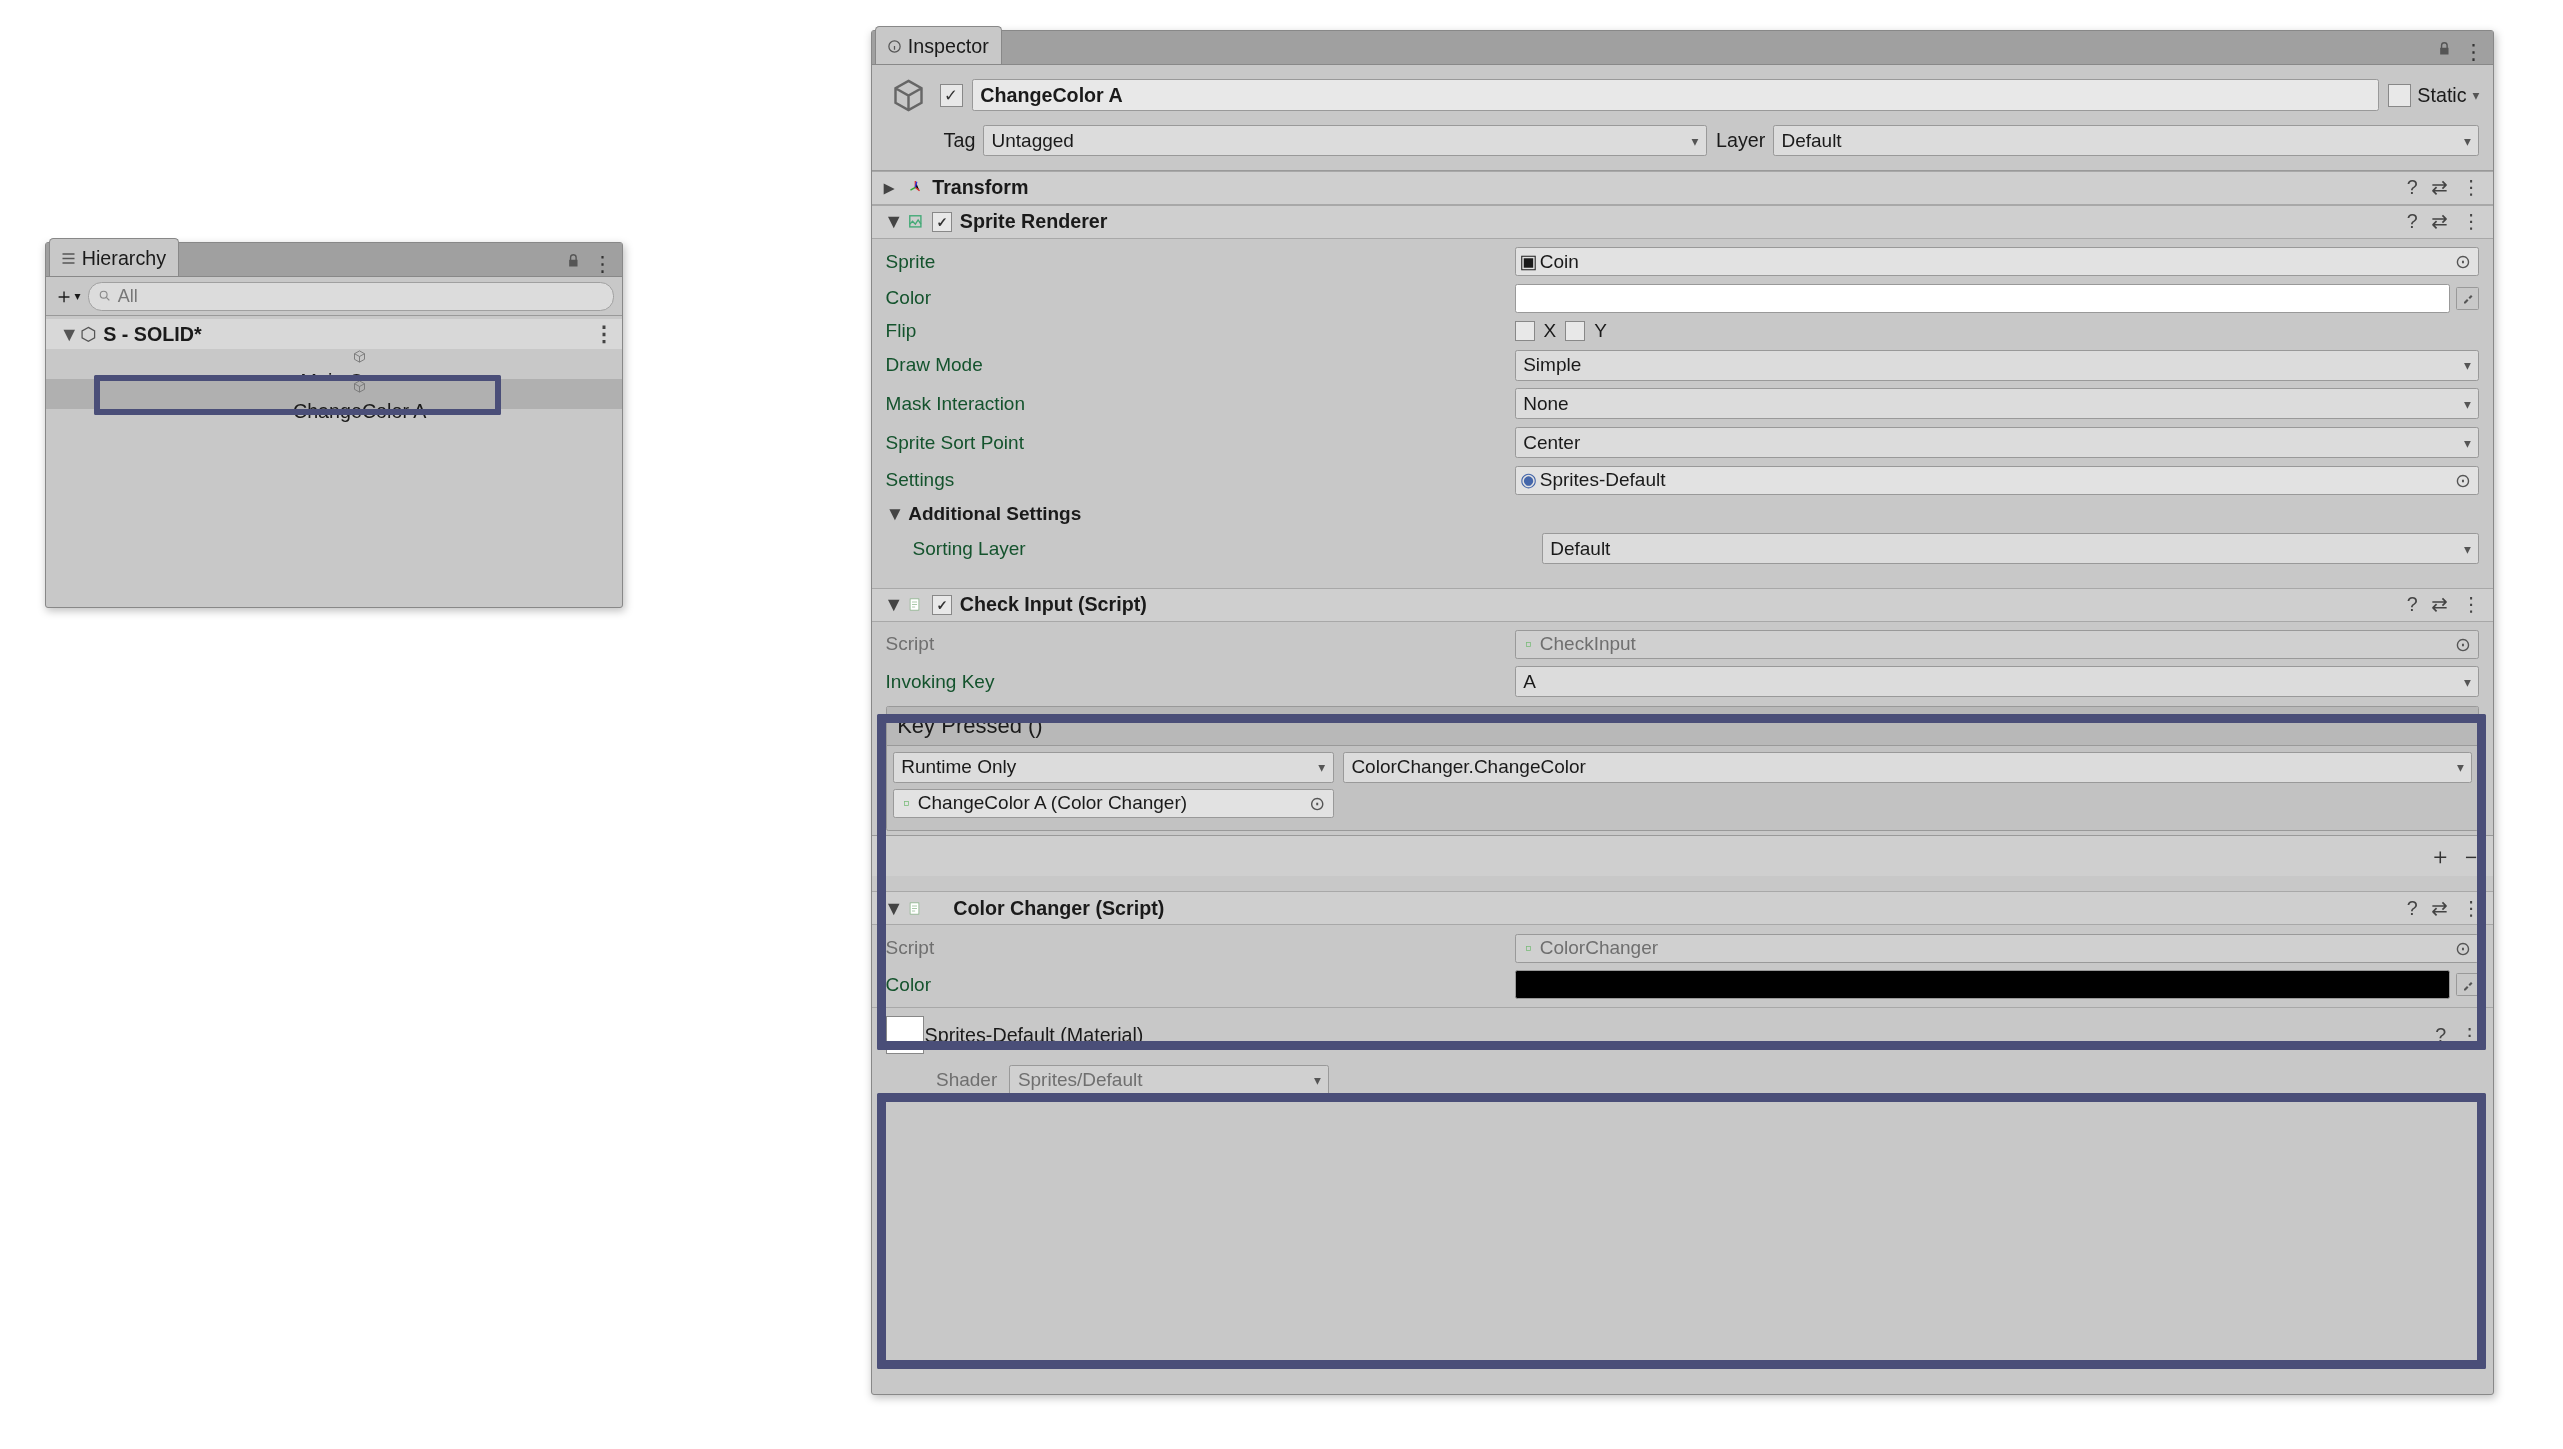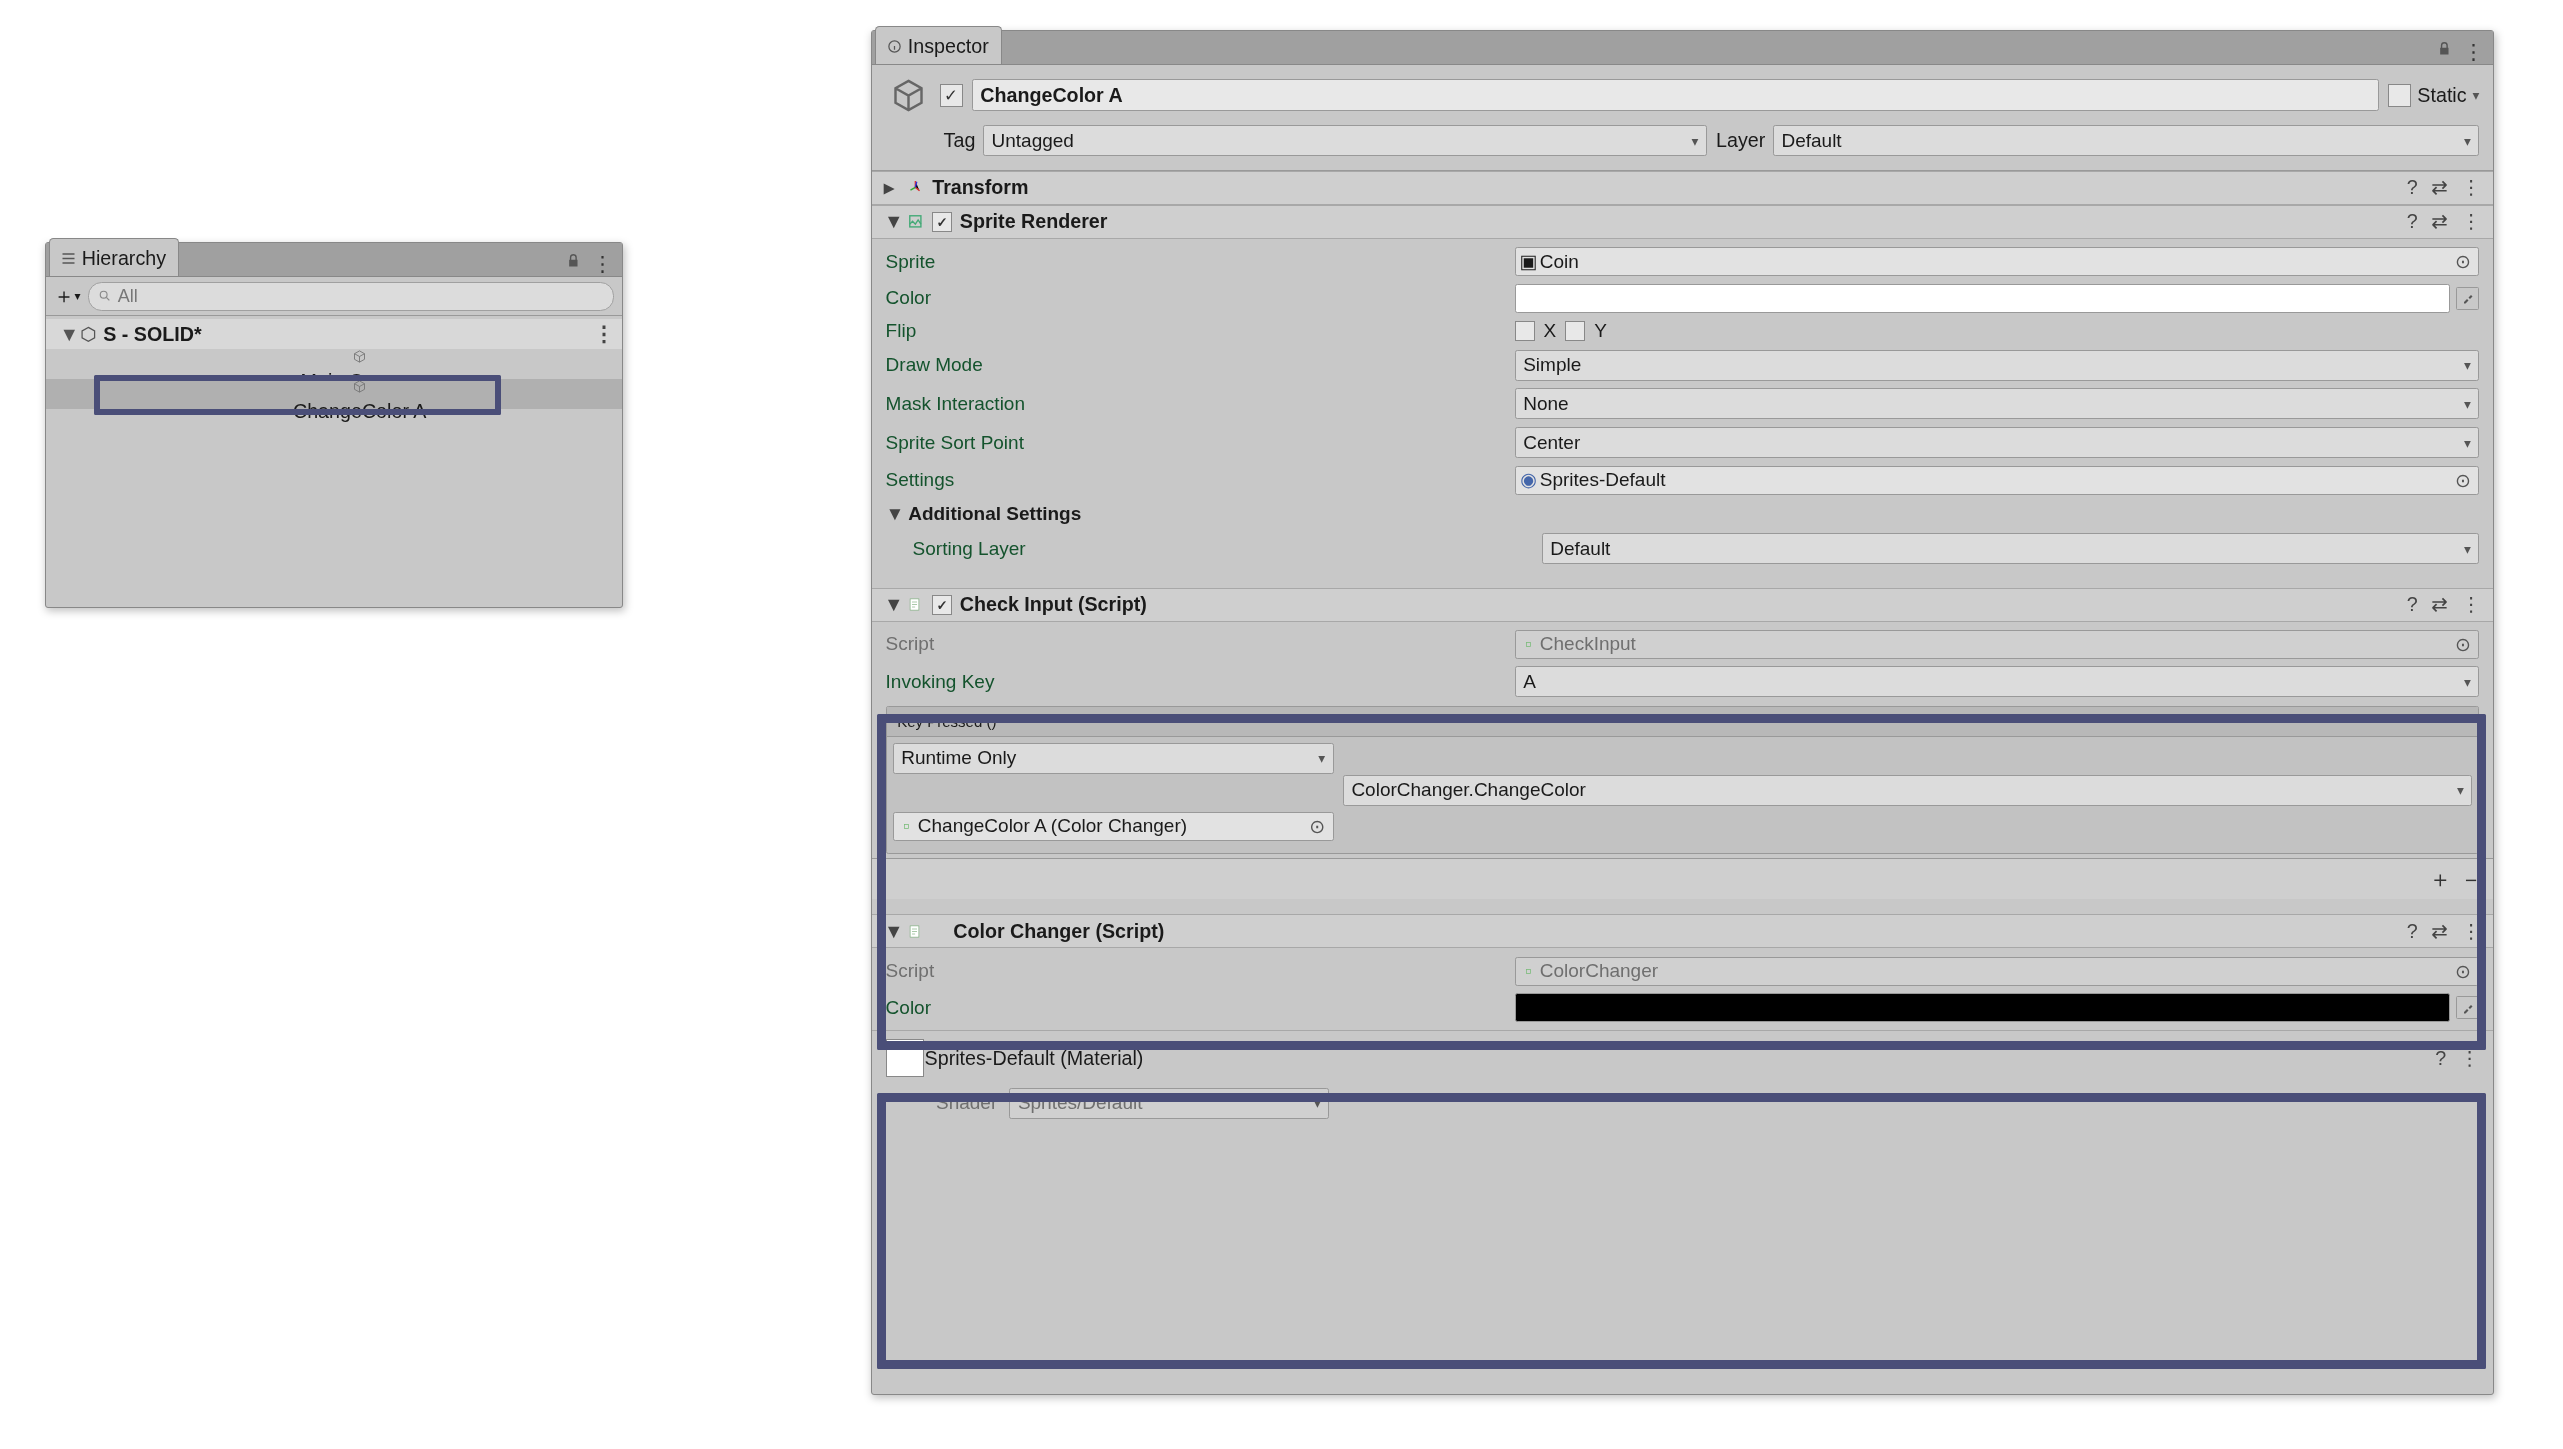--- a/index.html
+++ b/index.html
@@ -277,28 +277,28 @@
 .subheader .caret{width:15px;color:#444;}
 
 .event-box {
   border: 0.8px solid #999;
   border-radius: 2.3px;
   background: #c2c2c2;
   margin-top: 4.5px;
 }
 .event-box-header {
   padding: 6px 10.6px;
-  font-size: 15px;
+  font-size: 22px;
   border-bottom: 0.8px solid #999;
   background: #b8b8b8;
 }
 .event-box-body { padding: 6px; }
 .event-row { display:flex; gap:9px; margin-bottom:6px; }
 .event-row .dropdown { flex:0 0 424px; }
-.event-row .dropdown.long { flex:1;margin-top:32px; }
+.event-row .dropdown.long { flex:1; }
 
 .plus-minus {
   display:flex;justify-content:flex-end;gap:7.6px;padding:4.5px 10.6px;font-size:23px;color:#333;
   border-top:0.8px solid #999;background:#cfcfcf;
 }
 
 
 .hl-box {
   position:absolute;
   border: 9px solid #4a4e78;

